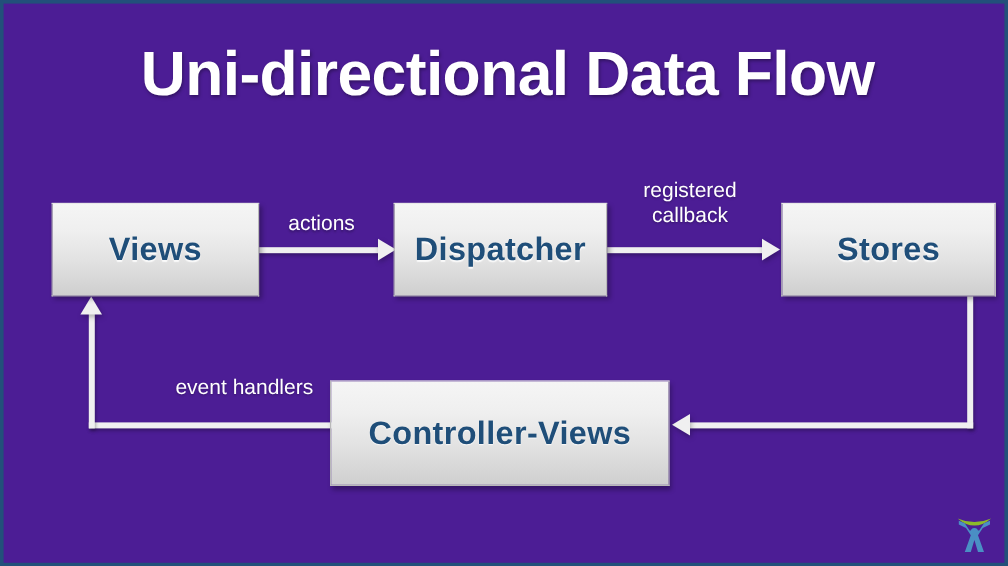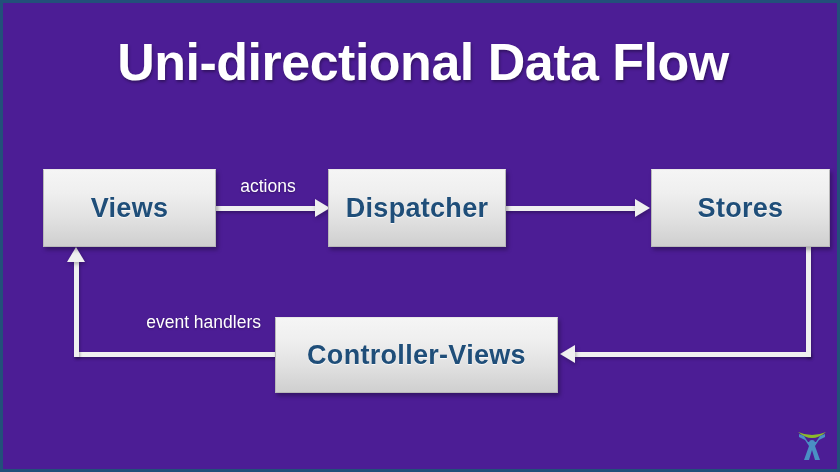--- a/index.html
+++ b/index.html
@@ -54,21 +54,21 @@
     letter-spacing: 0.3px;
   }
   .node span {
     text-shadow: 0 1px 1px rgba(255,255,255,0.85);
     white-space: nowrap;
   }
 
   #node-views      { left: 40px;  top: 166px; width: 173px; height: 78px; font-size: 27px; }
   #node-dispatcher { left: 325px; top: 166px; width: 178px; height: 78px; font-size: 27px; }
   #node-stores     { left: 648px; top: 166px; width: 179px; height: 78px; font-size: 27px; }
-  #node-controller { left: 272px; top: 314px; width: 283px; height: 76px; font-size: 27px; }
+  #node-controller { left: 272px; top: 314px; width: 283px; height: 88px; font-size: 27px; }
 
   
   .seg {
     position: absolute;
     background: #f0f0f0;
     box-shadow: 1px 2px 3px rgba(0,0,0,0.28);
   }
   .seg.h { height: 5px; }
   .seg.v { width: 5px; }
 
@@ -138,20 +138,22 @@
 <div id="slide">
 
   <div id="title">Uni-directional Data Flow</div>
 
   <div class="seg h" id="arrow1-line"></div>
   <div class="head right" id="arrow1-head"></div>
   <div class="elabel" id="label-actions">actions</div>
 
   <div class="seg h" id="arrow2-line"></div>
   <div class="head right" id="arrow2-head"></div>
+  <div class="elabel" id="label-callback">registered
+callback</div>
 
   <div class="seg v" id="arrow3-v"></div>
   <div class="seg h" id="arrow3-h"></div>
   <div class="head left" id="arrow3-head"></div>
 
   <div class="seg h" id="arrow4-h"></div>
   <div class="seg v" id="arrow4-v"></div>
   <div class="head up" id="arrow4-head"></div>
   <div class="elabel" id="label-event">event handlers</div>
 

